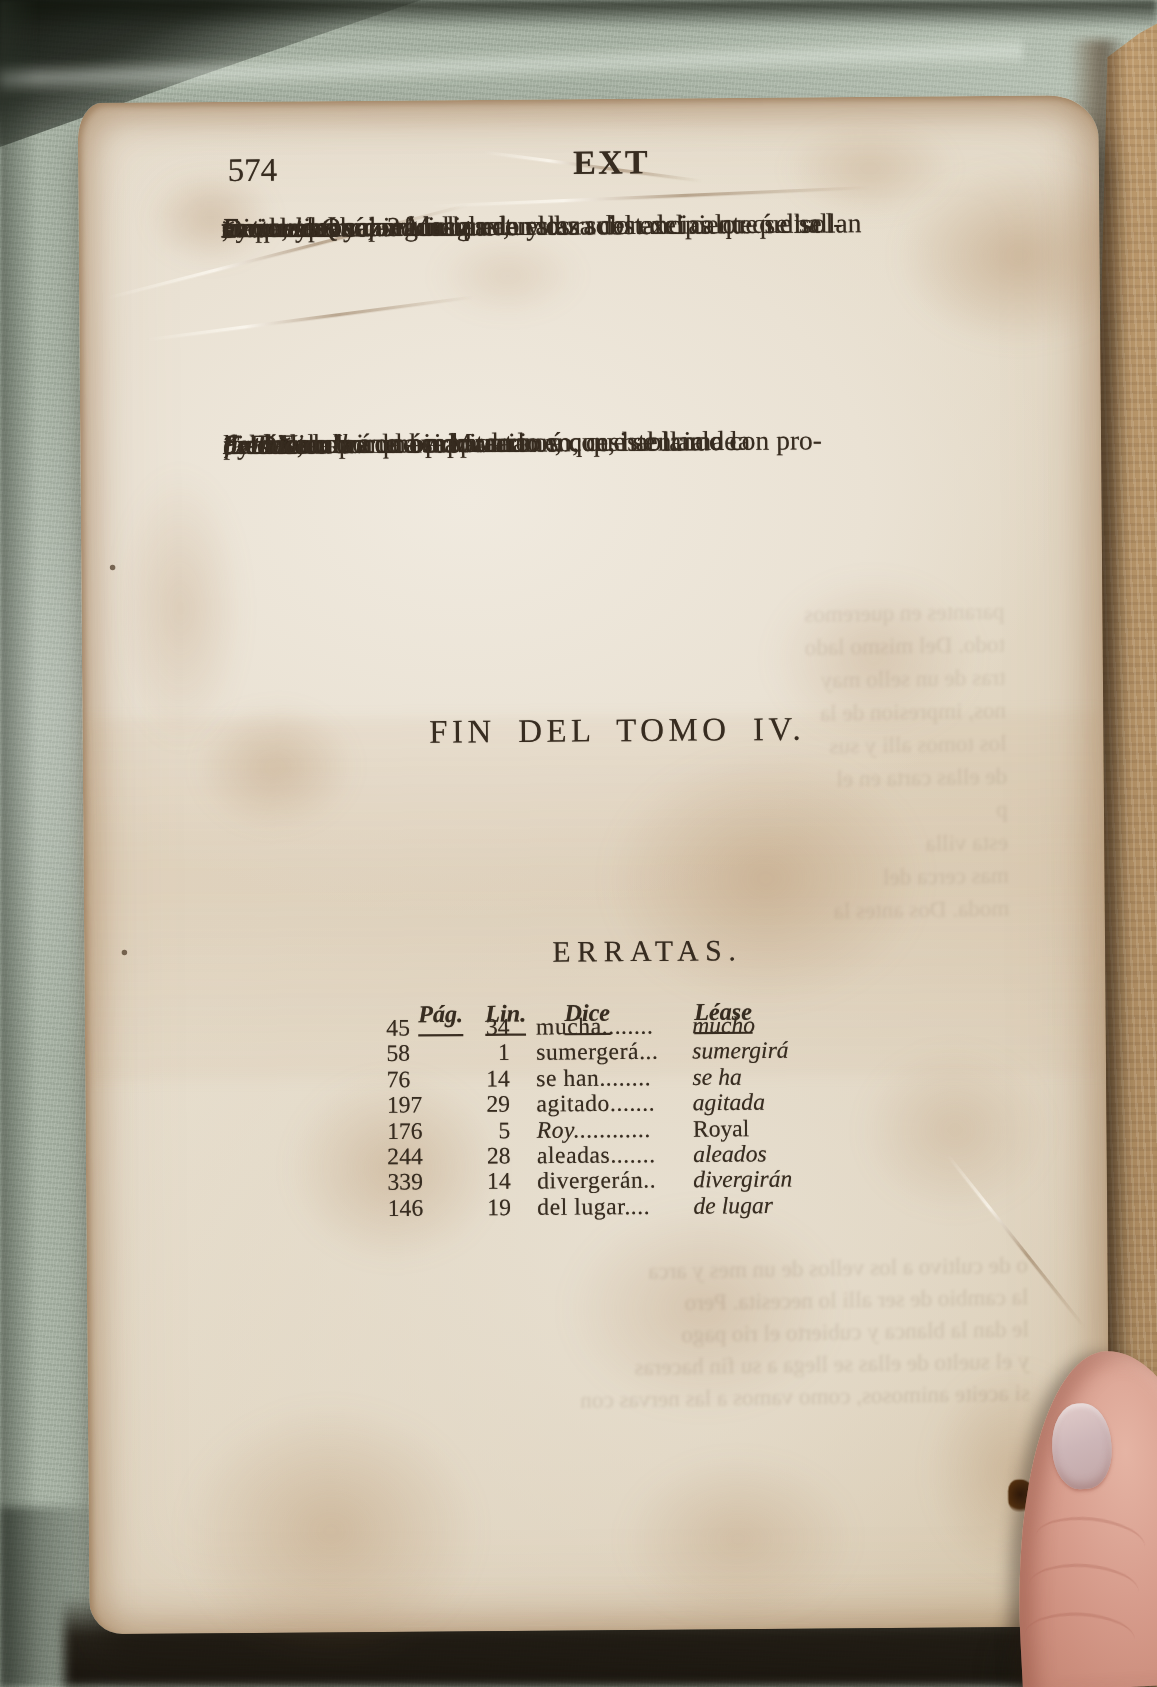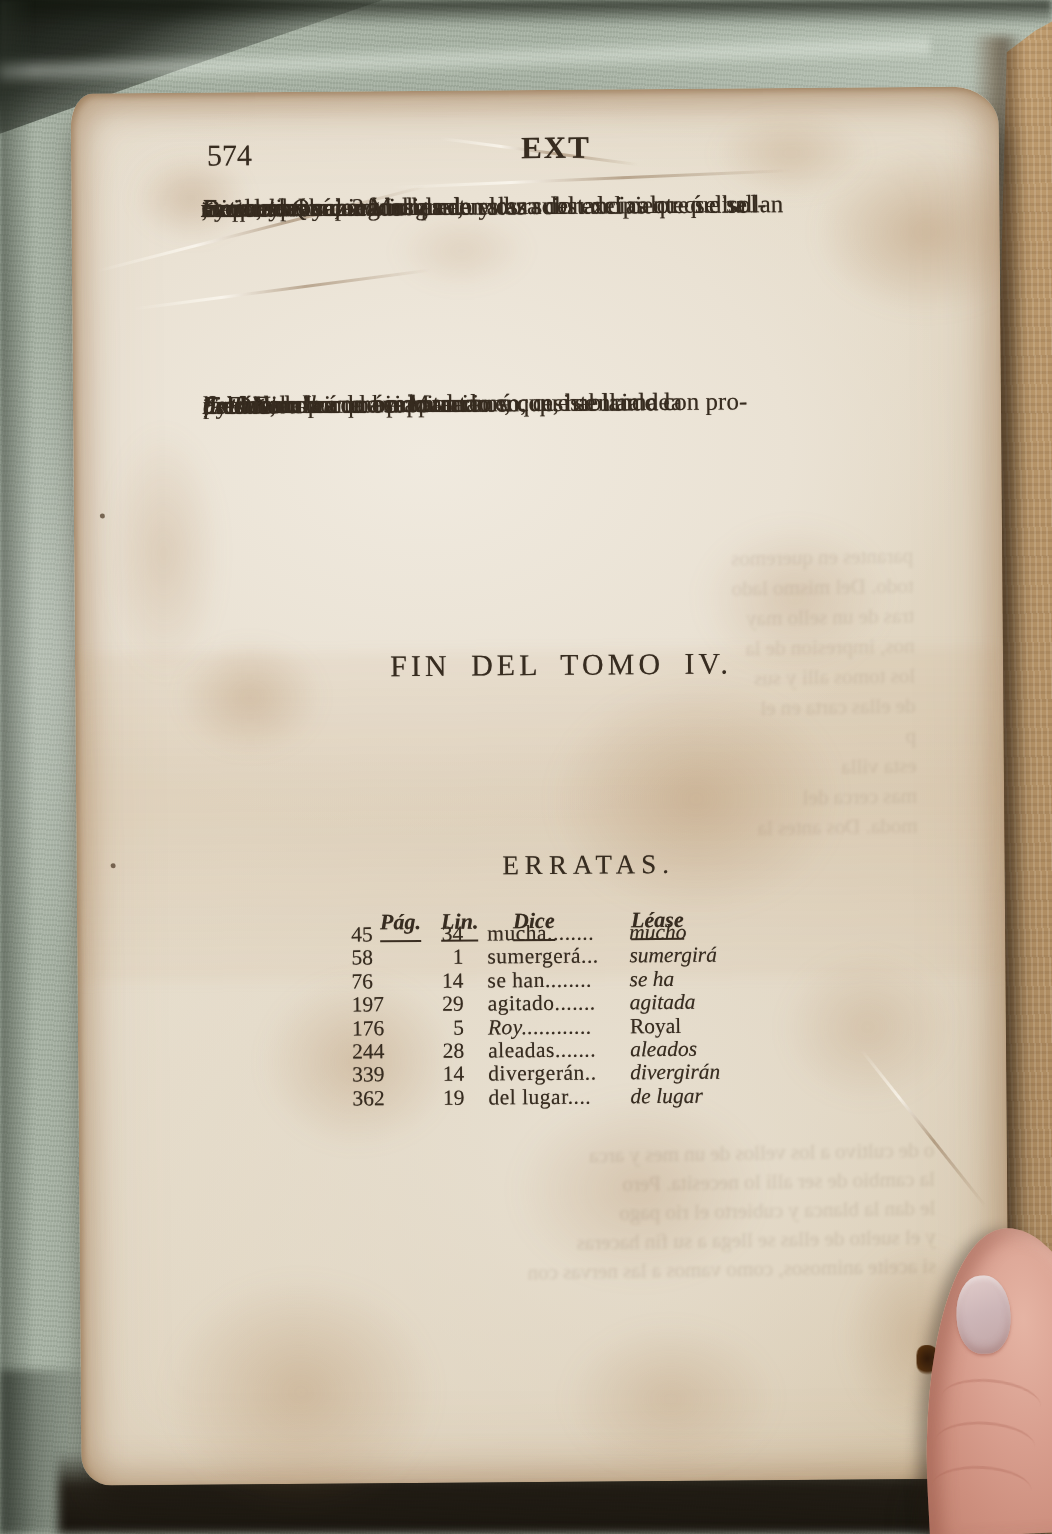--- a/index.html
+++ b/index.html
@@ -263,21 +263,21 @@
             <div class="c-dice">aleadas.......</div>
             <div class="c-lease it">aleados</div>
           </div>
           <div class="erow">
             <div class="c-pag">339</div>
             <div class="c-lin">14</div>
             <div class="c-dice">divergerán..</div>
             <div class="c-lease it">divergirán</div>
           </div>
           <div class="erow">
-            <div class="c-pag">362</div>
+            <div class="c-pag">146</div>
             <div class="c-lin">19</div>
             <div class="c-dice">del lugar....</div>
             <div class="c-lease it">de lugar</div>
           </div>
         </div>
     </div>
 
     <div class="wormhole"></div>
   </div>
 

